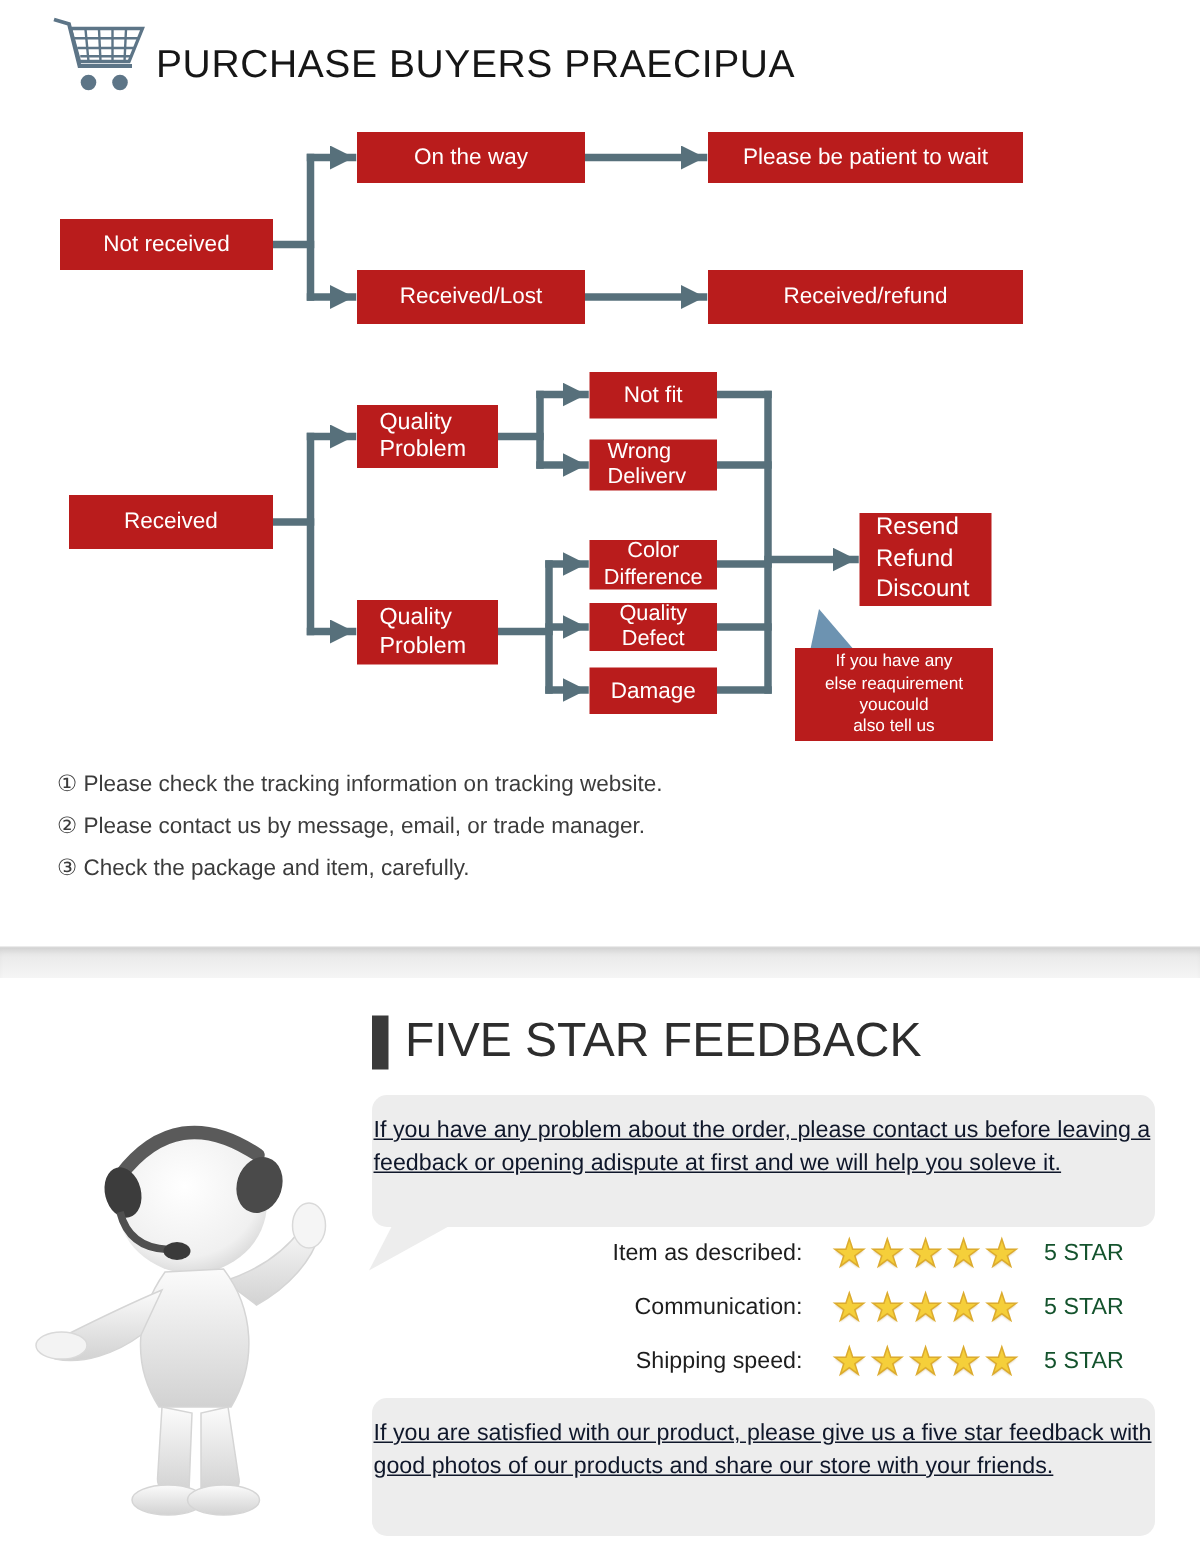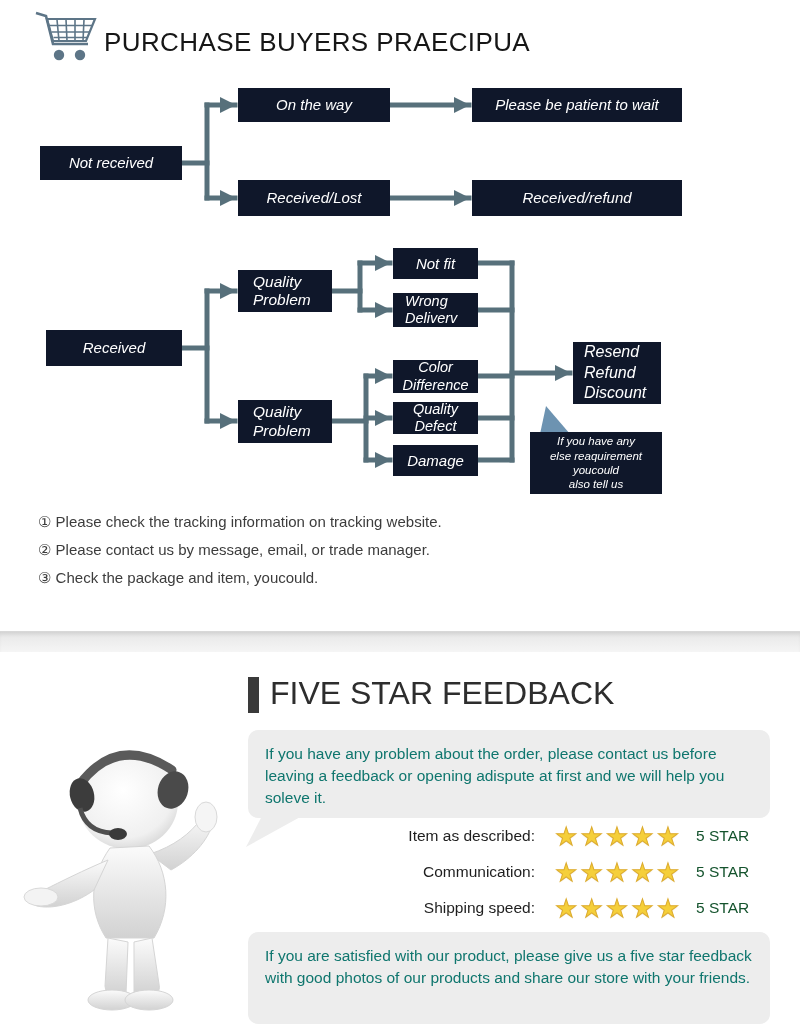--- a/index.html
+++ b/index.html
@@ -6,23 +6,23 @@
   html,body { background:#ffffff; }
   body { font-family:"Liberation Sans", sans-serif; }
   .page { position:relative; width:800px; height:1032px; background:#ffffff; overflow:hidden; }
 
   
   .hdr-title { position:absolute; left:104px; top:27px; font-size:26px; font-weight:500;
                color:#161616; letter-spacing:0.4px; }
   .cart { position:absolute; left:32px; top:8px; }
 
   
-  .fbox { position:absolute; background:#0f172a; color:#ffffff; display:flex; align-items:center;
+  .fbox { position:absolute; background:#b91c1c; color:#ffffff; display:flex; align-items:center;
           justify-content:center; text-align:center; font-size:15px; line-height:1.18;
-          white-space:pre-line;font-style:italic; }
+          white-space:pre-line; }
   .fl { justify-content:flex-start; text-align:left; padding-left:15px; }
   .flow-svg { position:absolute; left:0; top:0; pointer-events:none; }
 
   .b-notreceived { left:40px;  top:146px; width:142px; height:34px; }
   .b-ontheway    { left:238px; top:88px;  width:152px; height:34px; }
   .b-patient     { left:472px; top:88px;  width:210px; height:34px; }
   .b-reclost     { left:238px; top:180px; width:152px; height:36px; }
   .b-recrefund   { left:472px; top:180px; width:210px; height:36px; }
 
   .b-received    { left:46px;  top:330px; width:136px; height:36px; }
@@ -42,21 +42,21 @@
 
   
   .divider { position:absolute; left:0; top:631px; width:800px; height:21px;
              background:linear-gradient(180deg,#e7e7e7,#f5f5f5);
              border-top:1px solid #d8d8d8; box-shadow:inset 0 4px 4px -2px rgba(0,0,0,0.10); }
 
   
   .fs-bar   { position:absolute; left:248px; top:677px; width:11px; height:36px; background:#3a3a3a; }
   .fs-title { position:absolute; left:270px; top:675px; font-size:32px; font-weight:400; color:#2d2d2d; }
   .gray-box { position:absolute; left:248px; width:522px; background:#ededed; border-radius:10px;
-              font-size:15.5px; color:#0f766e; line-height:1.42; padding:13px 17px; }
+              font-size:15.5px; color:#0f172a; line-height:1.42; padding:13px 1px;text-decoration:underline; }
   .gb-intro { top:730px; height:88px; }
   .gb-outro { top:932px; height:92px; }
 
   .ratings { position:absolute; left:390px; top:818px; width:382px; }
   .rrow { display:flex; align-items:center; height:36px; }
   .rlabel { width:145px; text-align:right; font-size:15.5px; color:#1e1e1e; }
   .rstars { margin-left:20px; font-size:25px; letter-spacing:3px; color:#f5cf3a;
             -webkit-text-stroke:1px #dcab2e; text-shadow:0 1px 1px rgba(160,110,0,0.25);
             line-height:1; }
   .rvalue { margin-left:14px; font-size:15.5px; color:#14532d; }
@@ -150,21 +150,21 @@
   <div class="fbox b-resend">Resend
 Refund
 Discount</div>
   <div class="fbox b-bubble">If you have any
 else reaquirement
 youcould
 also tell us</div>
 
   <div class="note" style="top:513px;">① Please check the tracking information on tracking website.</div>
   <div class="note" style="top:541px;">② Please contact us by message, email, or trade manager.</div>
-  <div class="note" style="top:569px;">③ Check the package and item, youcould.</div>
+  <div class="note" style="top:569px;">③ Check the package and item, carefully.</div>
 
   <div class="divider"></div>
 
   <div class="fs-bar"></div>
   <div class="fs-title">FIVE STAR FEEDBACK</div>
 
   <div class="gray-box gb-intro">If you have any problem about the order, please contact us before leaving a feedback or opening adispute at first and we will help you soleve it.</div>
   <svg class="flow-svg" style="top:0;left:0;" width="800" height="1032" viewBox="0 0 800 1032">
     <polygon points="262,816 302,816 246,847" fill="#ededed"></polygon>
   </svg>

